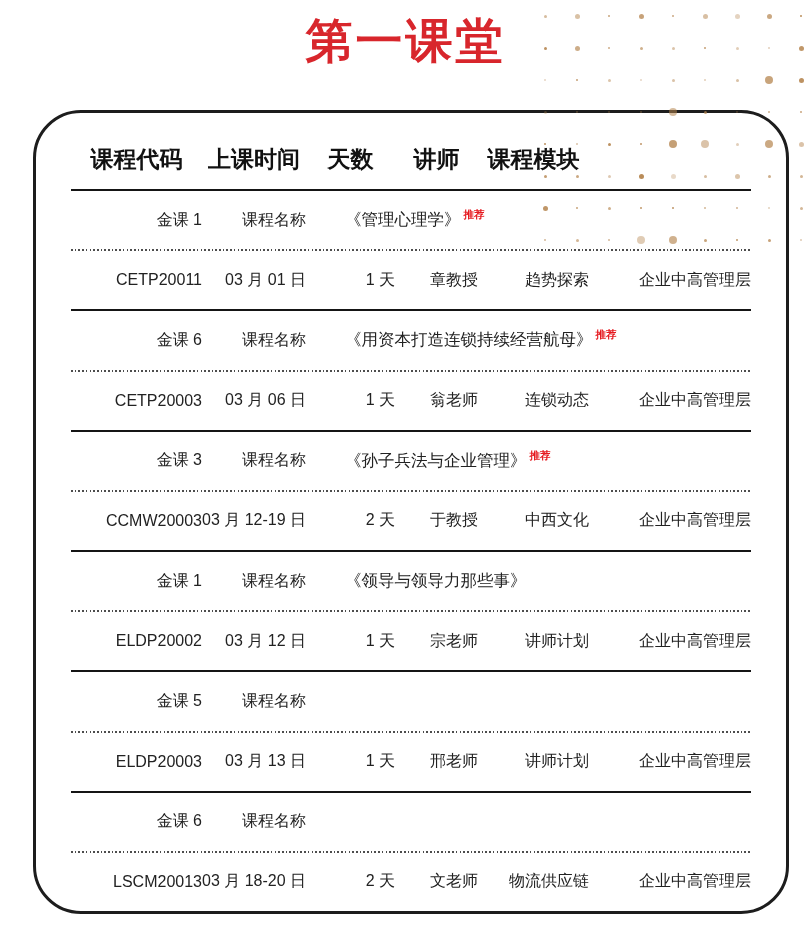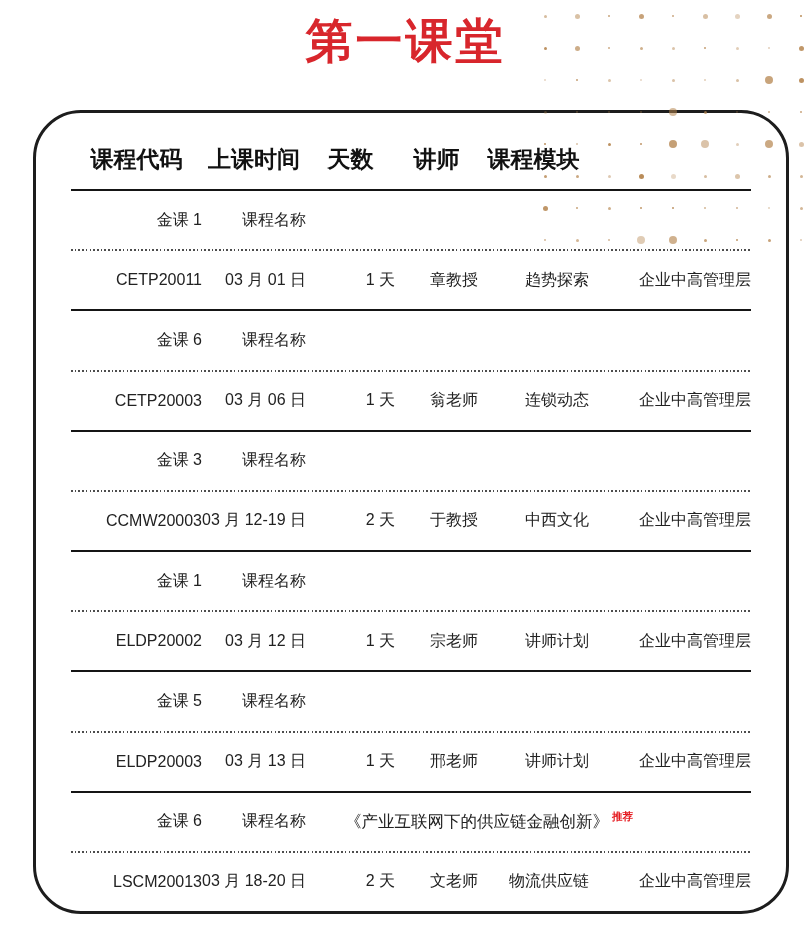--- a/index.html
+++ b/index.html
@@ -193,62 +193,66 @@
     <div class="th">上课时间</div>
     <div class="th">天数</div>
     <div class="th">讲师</div>
     <div class="th">课程模块</div>
   </div>
   <div class="divider-solid"></div>
 
   <div class="grid-row trow course">
       <div class="cell ">金课 1</div>
       <div class="cell ">课程名称</div>
+      <div class="cell course-title"><span>《管理心理学》</span><span class="badge">推荐</span></div>
     </div>
     <div class="divider-dotted"></div>
     <div class="grid-row trow detail">
       <div class="cell ">CETP20011</div>
       <div class="cell ">03 月 01 日</div>
       <div class="cell ">1 天</div>
       <div class="cell ">章教授</div>
       <div class="cell ">趋势探索</div>
       <div class="cell ">企业中高管理层</div>
     </div>
     <div class="divider-solid"></div>
     <div class="grid-row trow course">
       <div class="cell ">金课 6</div>
       <div class="cell ">课程名称</div>
+      <div class="cell course-title"><span>《用资本打造连锁持续经营航母》</span><span class="badge">推荐</span></div>
     </div>
     <div class="divider-dotted"></div>
     <div class="grid-row trow detail">
       <div class="cell ">CETP20003</div>
       <div class="cell ">03 月 06 日</div>
       <div class="cell ">1 天</div>
       <div class="cell ">翁老师</div>
       <div class="cell ">连锁动态</div>
       <div class="cell ">企业中高管理层</div>
     </div>
     <div class="divider-solid"></div>
     <div class="grid-row trow course">
       <div class="cell ">金课 3</div>
       <div class="cell ">课程名称</div>
+      <div class="cell course-title"><span>《孙子兵法与企业管理》</span><span class="badge">推荐</span></div>
     </div>
     <div class="divider-dotted"></div>
     <div class="grid-row trow detail">
       <div class="cell ">CCMW20003</div>
       <div class="cell ">03 月 12-19 日</div>
       <div class="cell ">2 天</div>
       <div class="cell ">于教授</div>
       <div class="cell ">中西文化</div>
       <div class="cell ">企业中高管理层</div>
     </div>
     <div class="divider-solid"></div>
     <div class="grid-row trow course">
       <div class="cell ">金课 1</div>
       <div class="cell ">课程名称</div>
+      <div class="cell course-title"><span>《领导与领导力那些事》</span></div>
     </div>
     <div class="divider-dotted"></div>
     <div class="grid-row trow detail">
       <div class="cell ">ELDP20002</div>
       <div class="cell ">03 月 12 日</div>
       <div class="cell ">1 天</div>
       <div class="cell ">宗老师</div>
       <div class="cell ">讲师计划</div>
       <div class="cell ">企业中高管理层</div>
     </div>
@@ -263,21 +267,20 @@
       <div class="cell ">03 月 13 日</div>
       <div class="cell ">1 天</div>
       <div class="cell ">邢老师</div>
       <div class="cell ">讲师计划</div>
       <div class="cell ">企业中高管理层</div>
     </div>
     <div class="divider-solid"></div>
     <div class="grid-row trow course">
       <div class="cell ">金课 6</div>
       <div class="cell ">课程名称</div>
-      <div class="cell course-title"><span>《产业互联网下的供应链金融创新》</span><span class="badge">推荐</span></div>
     </div>
     <div class="divider-dotted"></div>
     <div class="grid-row trow detail">
       <div class="cell ">LSCM20013</div>
       <div class="cell ">03 月 18-20 日</div>
       <div class="cell ">2 天</div>
       <div class="cell ">文老师</div>
       <div class="cell ">物流供应链</div>
       <div class="cell ">企业中高管理层</div>
     </div>

